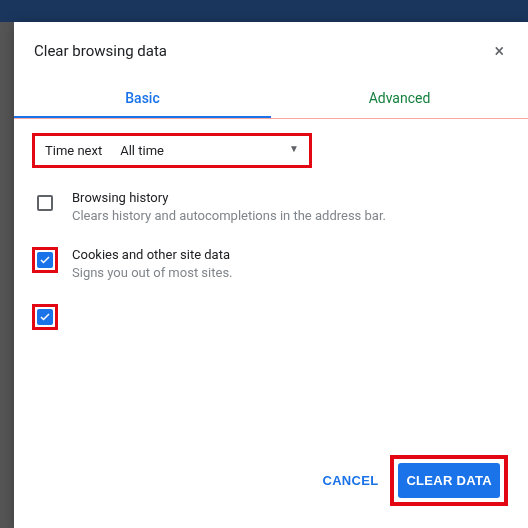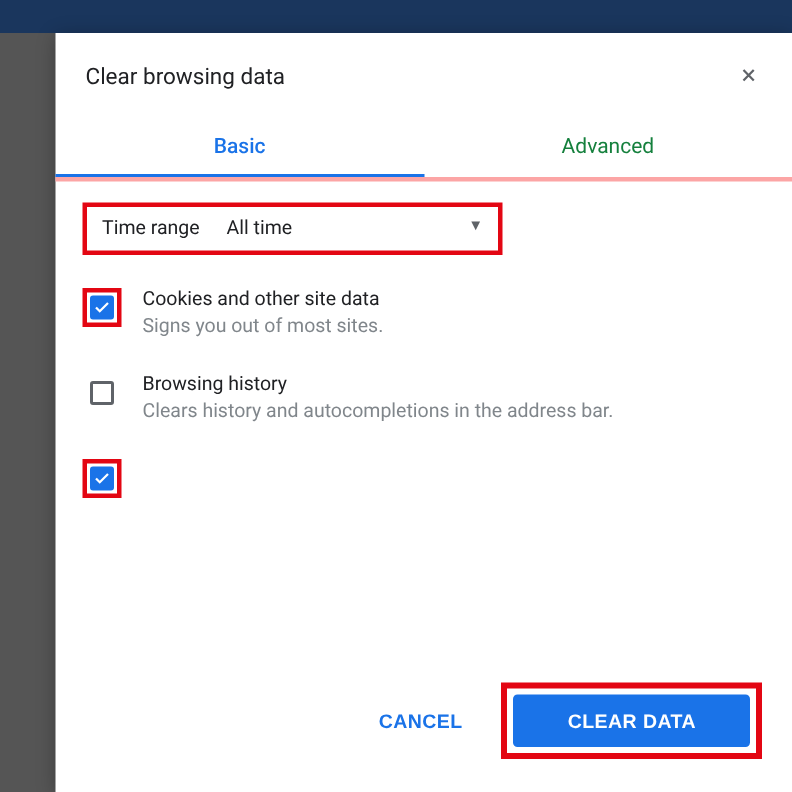--- a/index.html
+++ b/index.html
@@ -13,30 +13,30 @@
   }
   .bg-top {
     position: absolute; top: 0; left: 0; right: 0; height: 22px;
     background: #1a365d;
   }
   .dialog {
     position: absolute;
     top: 22px; left: 14px; right: 0; bottom: 0;
     background: #fff;
     box-shadow: 0 2px 12px rgba(0,0,0,0.3);
-    display: flex; flex-direction: column; margin-left: 23px;
+    display: flex; flex-direction: column;
   }
   .dialog-header {
     display: flex; align-items: center; justify-content: space-between;
     padding: 16px 20px 8px 20px;
   }
   .dialog-title { font-size: 15px; color: #202124; }
   .close-x { font-size: 18px; color: #5f6368; cursor: pointer; line-height: 1; padding: 4px; }
   .tabs {
-    display: flex; border-bottom: 3px solid #fca5a5;
+    display: flex; border-bottom: 1px solid #fca5a5;
     margin-top: 6px;
   }
   .tab {
     flex: 1; text-align: center; padding: 12px 0 10px 0;
     font-size: 14px; color: #15803d; cursor: pointer;
     border-bottom: 2px solid transparent;
   }
   .tab.active { color: #1a73e8; font-weight: 500; border-bottom-color: #1a73e8; }
   .content { flex: 1; padding: 14px 18px; }
   .time-row {
@@ -57,81 +57,81 @@
     display: flex; align-items: center; justify-content: center; background: #fff;
   }
   .checkbox.checked { background: #1a73e8; border-color: #1a73e8; }
   .checkbox.checked svg { display: block; }
   .checkbox svg { display: none; width: 12px; height: 12px; }
   .opt-text { flex: 1; }
   .opt-title { font-size: 13px; color: #202124; margin-bottom: 2px; }
   .opt-desc { font-size: 13px; color: #80868b; line-height: 1.4; }
   .footer {
     display: flex; justify-content: flex-end; align-items: center;
-    padding: 12px 20px 22px 20px; gap: 14px;
+    padding: 12px 20px 22px 20px; 
   }
   .btn-cancel {
     font-size: 13px; font-weight: 600; color: #1a73e8;
     background: none; border: none; padding: 10px 12px; cursor: pointer; letter-spacing: 0.3px;
   }
   .primary-wrap { border: 4px solid #e30613; padding: 4px; }
   .btn-primary {
     font-size: 13px; font-weight: 600; letter-spacing: 0.3px;
     background: #1a73e8; color: #fff; border: none;
-    padding: 10px 36px; border-radius: 3px; cursor: pointer;
+    padding: 10px 8px; border-radius: 3px; cursor: pointer;
   }
 </style>
 </head>
 <body>
 
 <div class="bg-top"></div>
 
 <div class="dialog">
   <div class="dialog-header">
     <div class="dialog-title">Clear browsing data</div>
     <div class="close-x">×</div>
   </div>
 
   <div class="tabs">
     <div class="tab active">Basic</div>
     <div class="tab">Advanced</div>
   </div>
 
   <div class="content">
     <div class="time-row">
-      <span class="time-label">Time range</span>
+      <span class="time-label">Time next</span>
       <div class="time-select">
         <span>All time</span>
         <span class="dropdown-arrow">▼</span>
+      </div>
+    </div>
+
+    <div class="option-row">
+      <div class="cb-wrap">
+        <div class="checkbox">
+          
+        </div>
+      </div>
+      <div class="opt-text">
+        <div class="opt-title">Browsing history</div>
+        <div class="opt-desc">Clears history and autocompletions in the address bar.</div>
       </div>
     </div>
 
     <div class="option-row">
       <div class="cb-wrap hl">
         <div class="checkbox checked">
           <svg viewBox="0 0 24 24">
               <path d="M20 6L9 17l-5-5" stroke="#fff" stroke-width="3" fill="none"></path>
             </svg>
         </div>
       </div>
       <div class="opt-text">
         <div class="opt-title">Cookies and other site data</div>
         <div class="opt-desc">Signs you out of most sites.</div>
-      </div>
-    </div>
-
-    <div class="option-row">
-      <div class="cb-wrap">
-        <div class="checkbox">
-          
-        </div>
-      </div>
-      <div class="opt-text">
-        <div class="opt-title">Browsing history</div>
-        <div class="opt-desc">Clears history and autocompletions in the address bar.</div>
       </div>
     </div>
 
     <div class="option-row">
       <div class="cb-wrap hl">
         <div class="checkbox checked">
           <svg viewBox="0 0 24 24">
               <path d="M20 6L9 17l-5-5" stroke="#fff" stroke-width="3" fill="none"></path>
             </svg>
         </div>

